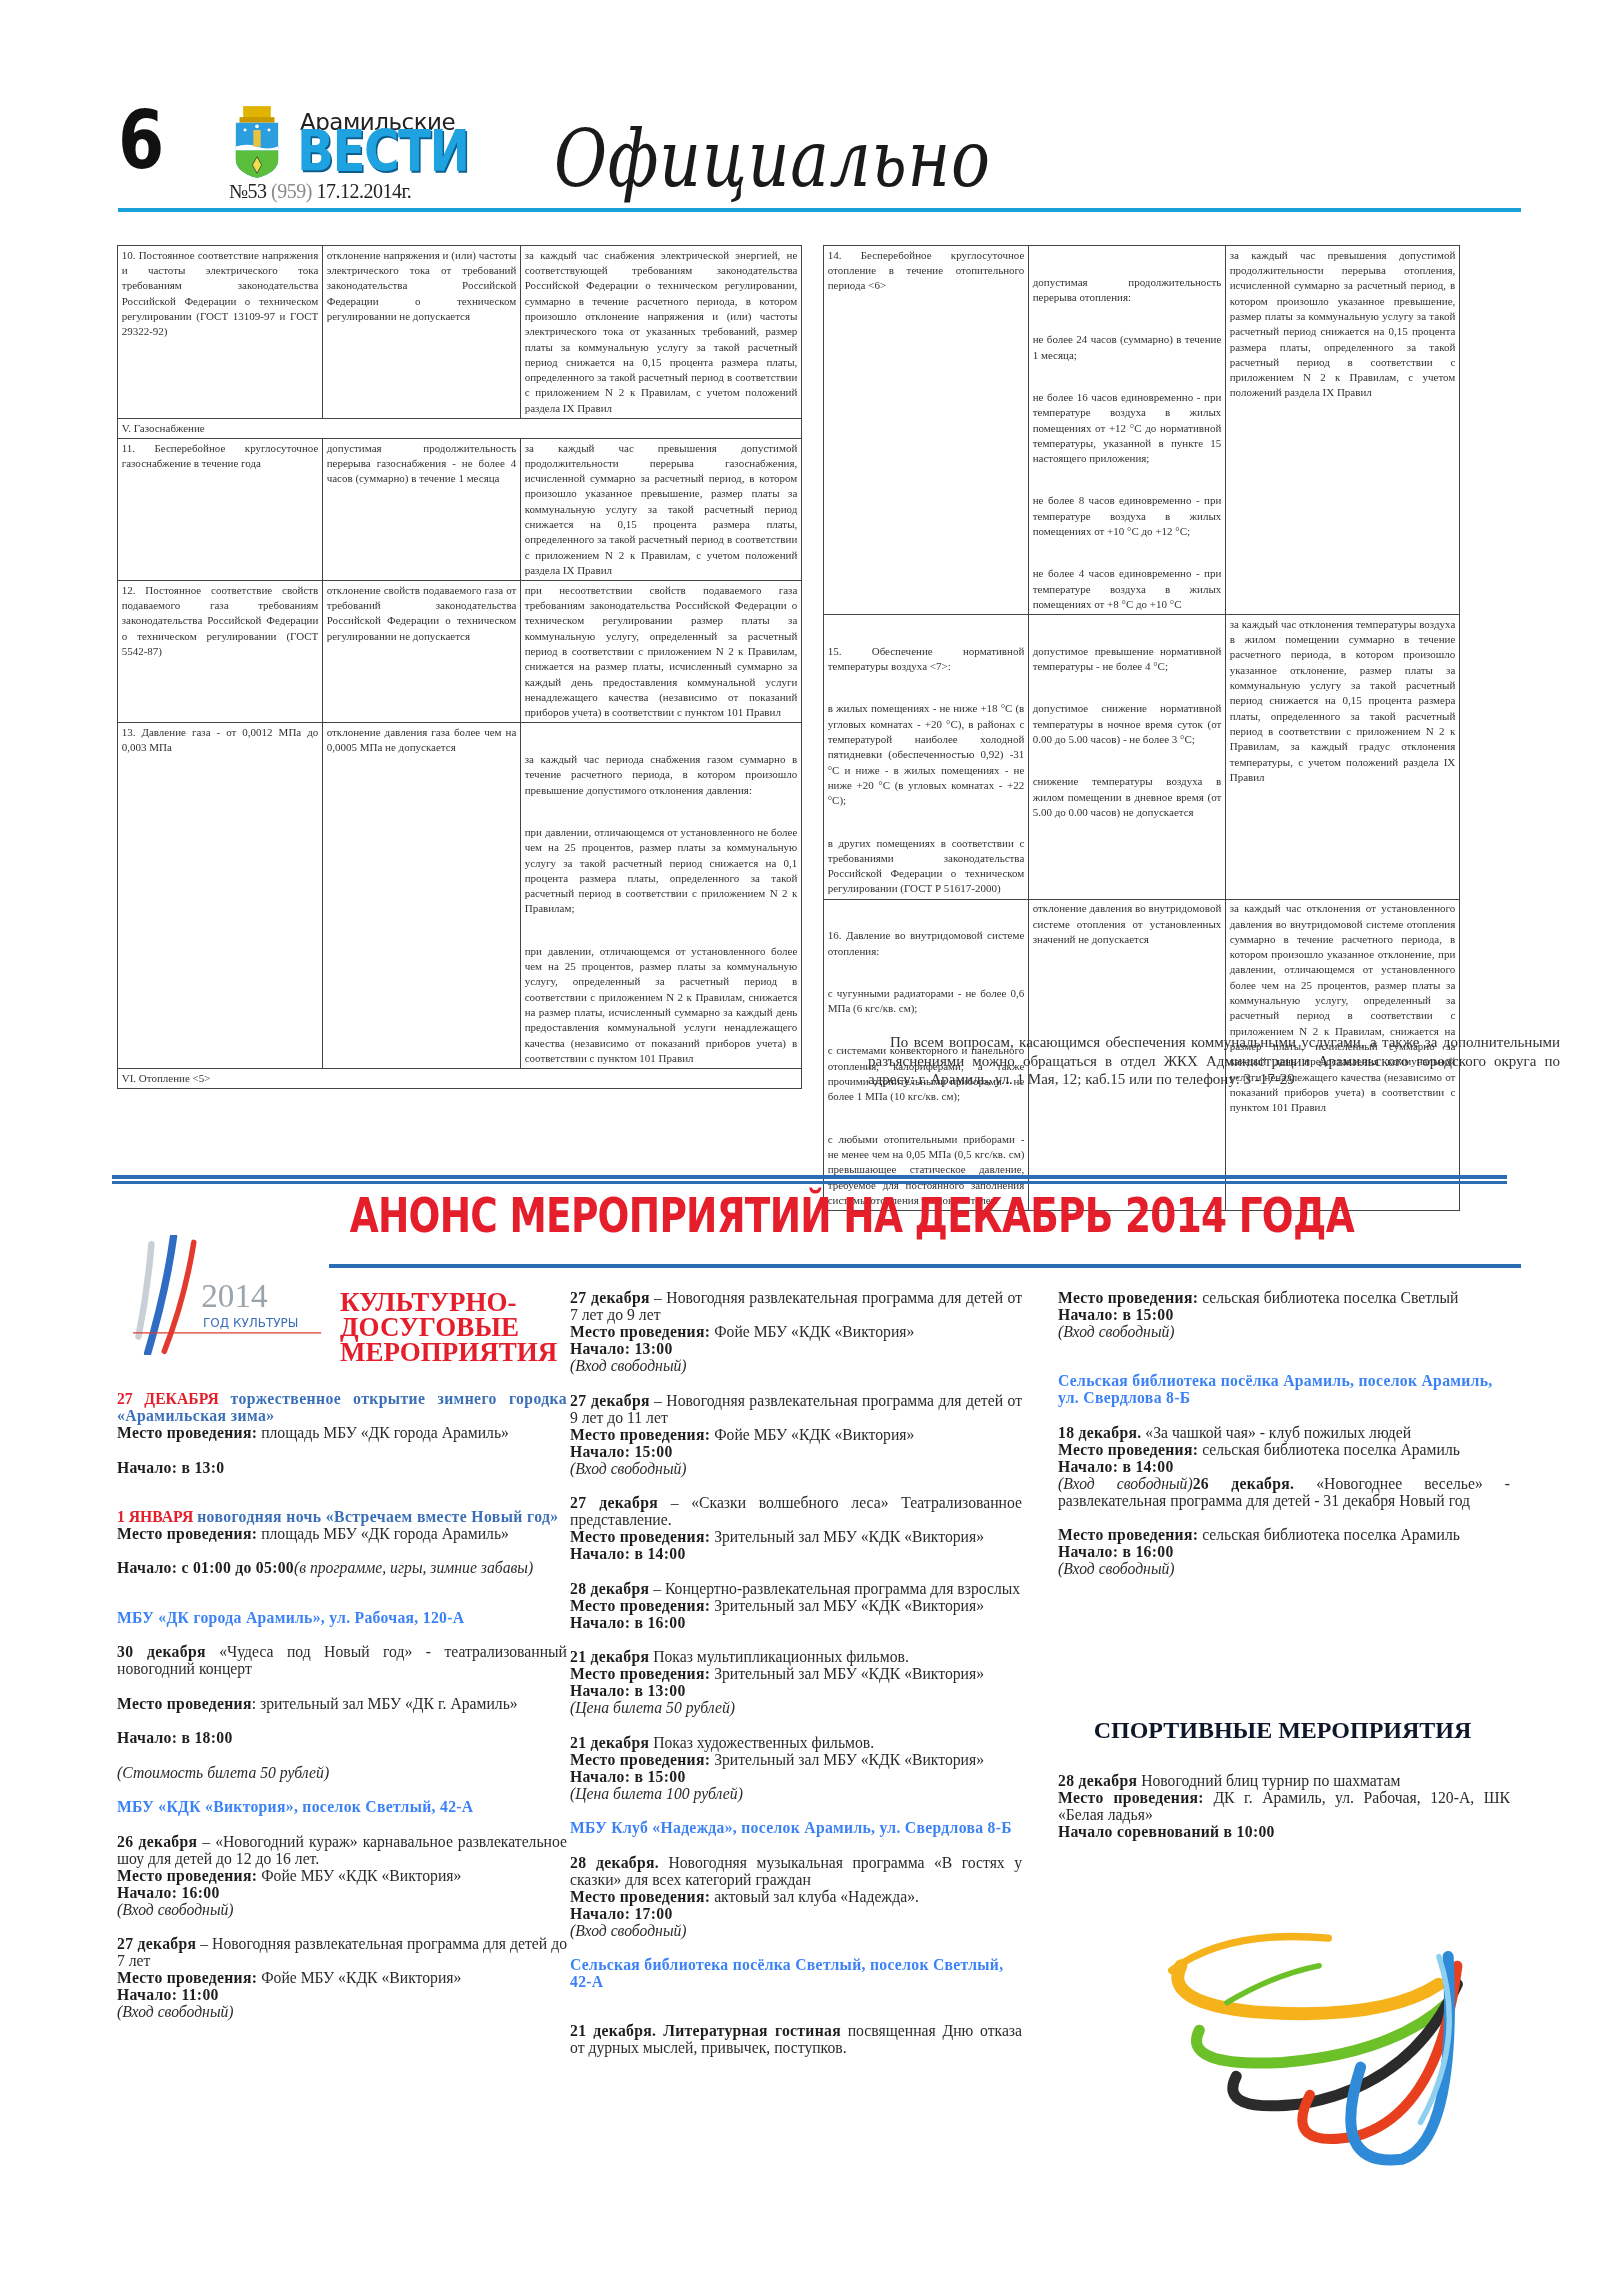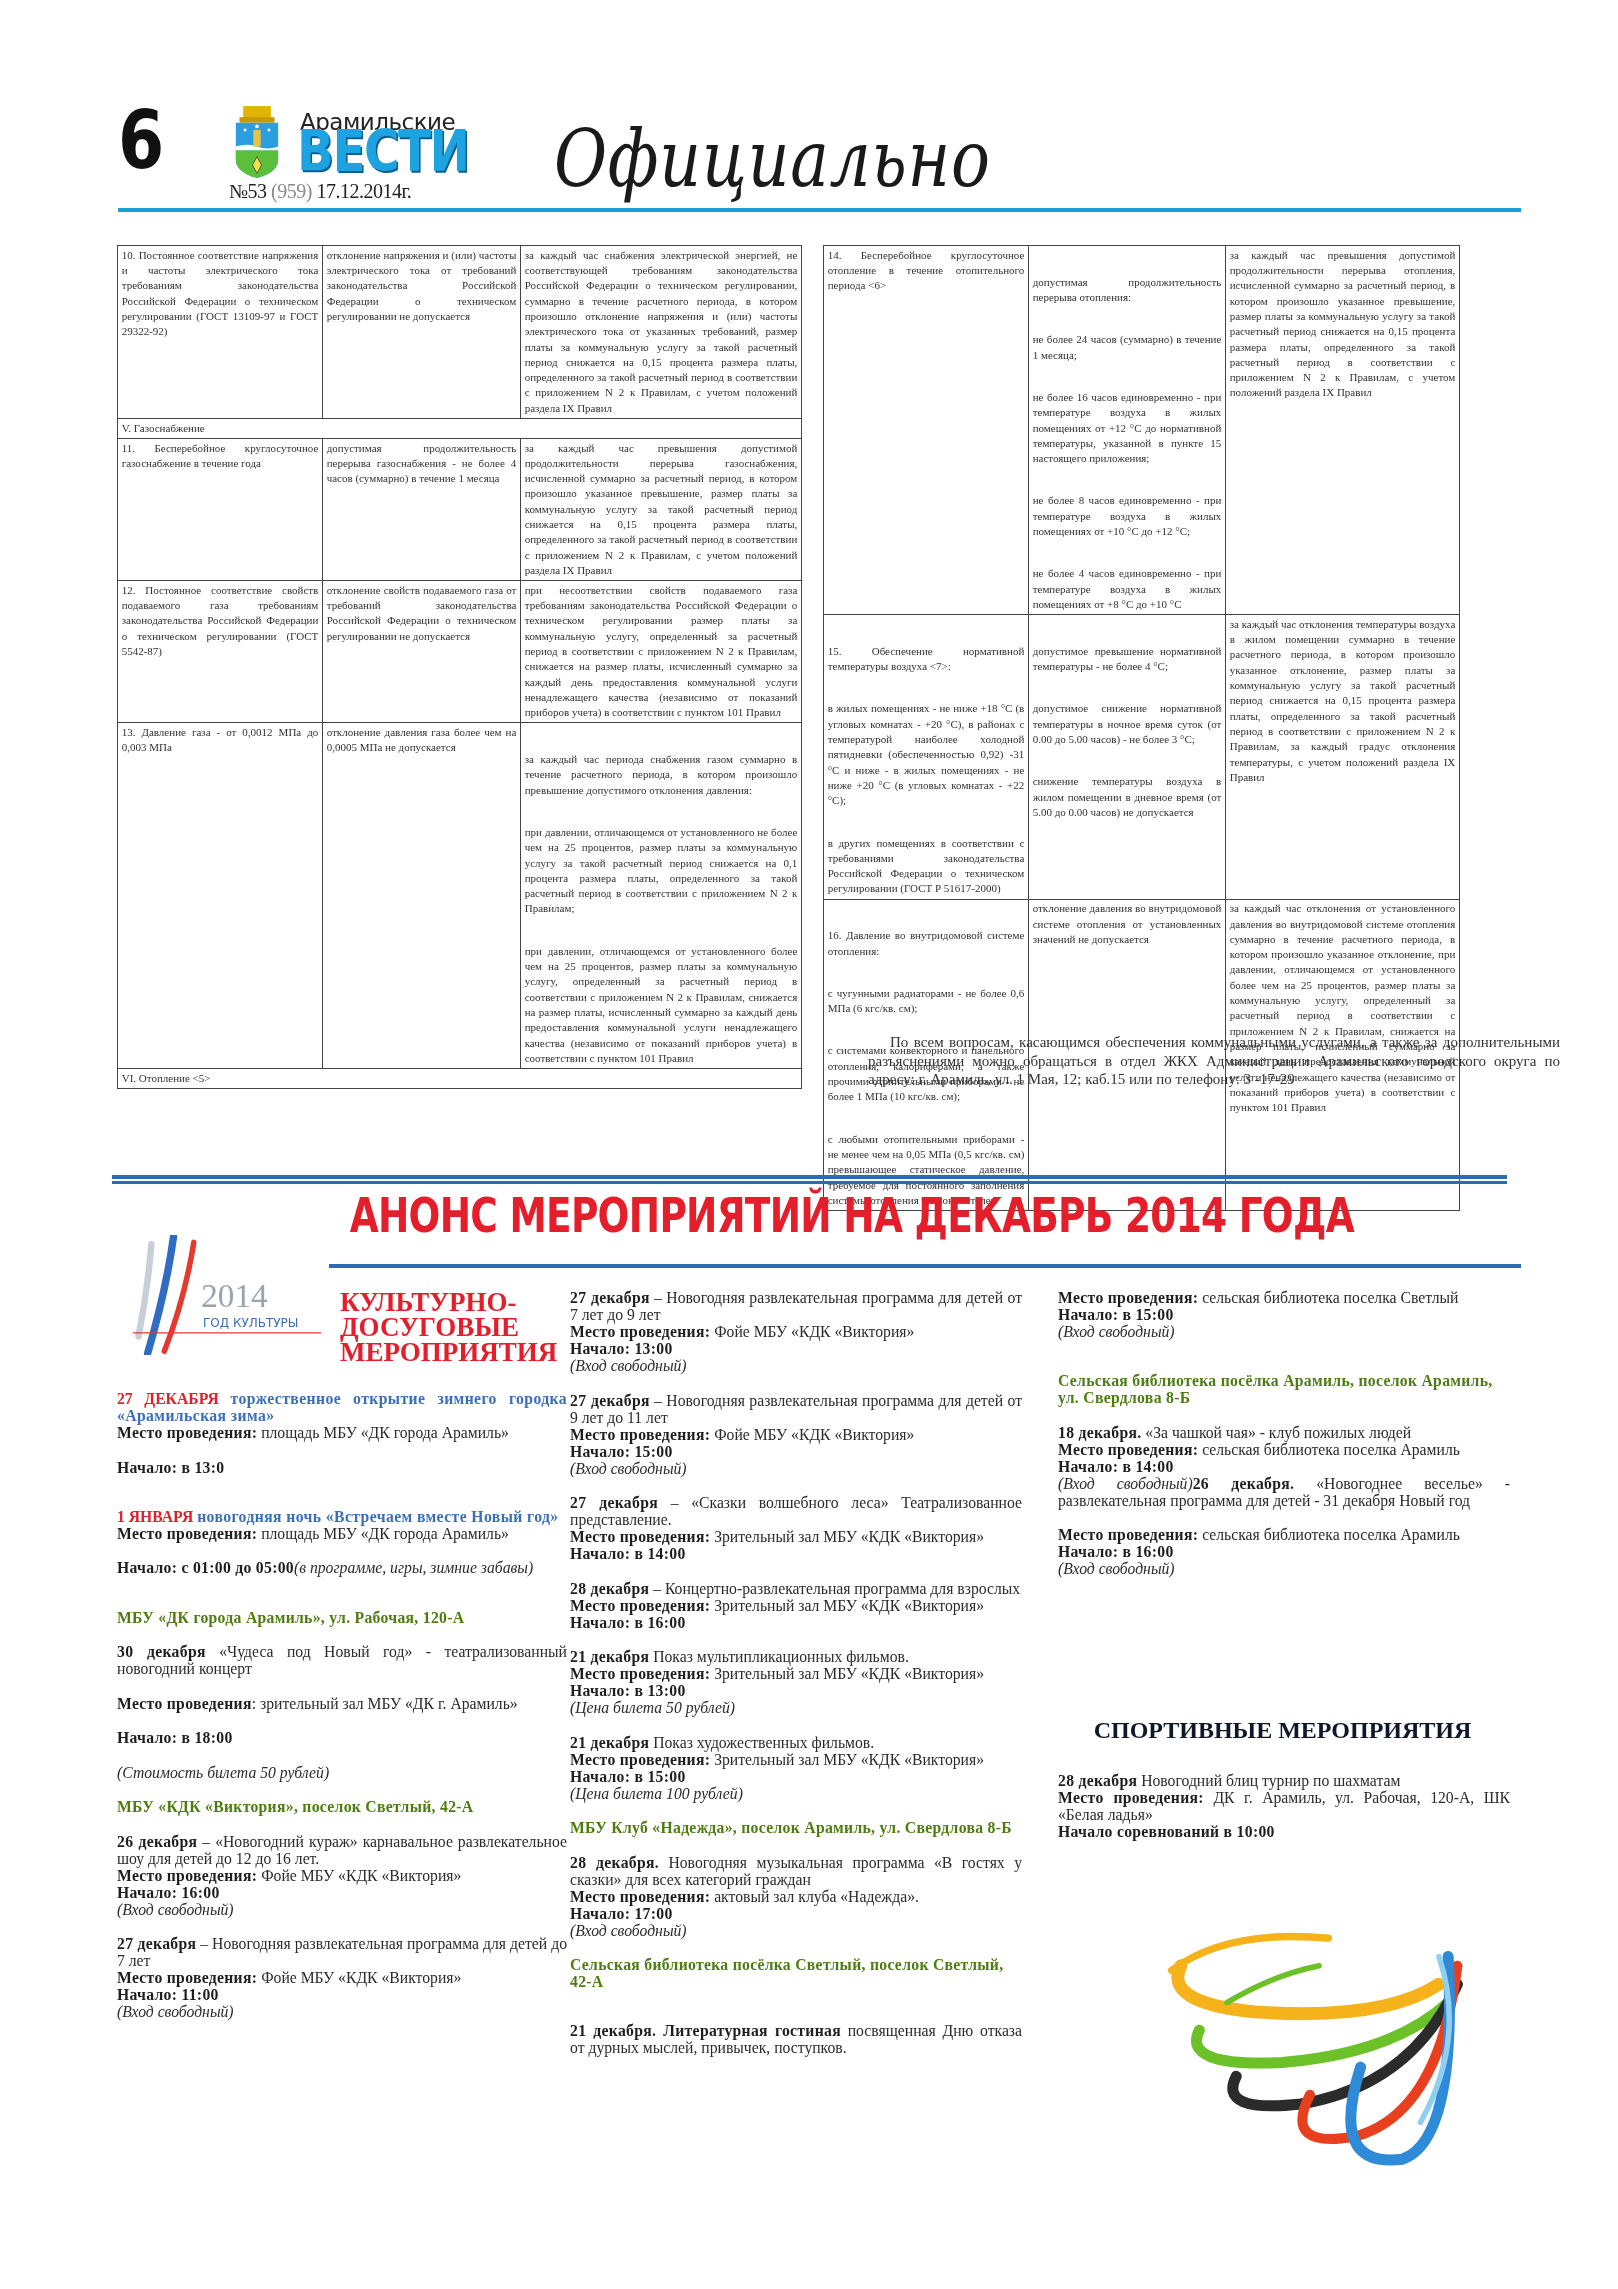--- a/index.html
+++ b/index.html
@@ -40,21 +40,21 @@
   .col { position: absolute; font-size: 15.7px; line-height: 17px; color: #2b2b2b; }
   .col-1 { left: 117px; top: 1390px; width: 450px; }
   .col-2 { left: 563px; top: 1289px; width: 452px; margin-left: 7px; }
   .col-3 { left: 1058px; top: 1289px; width: 452px; }
 
   .p { margin-bottom: 17.5px; text-align: justify; }
   .b { font-weight: bold; color: #1e1e1e; letter-spacing: 0.3px; }
   .i { font-style: italic; }
   .red { color: #e41e2b; font-weight: bold; }
   .blue { color: #3a6fb8; font-weight: bold; letter-spacing: 0.4px; }
-  .venue { color: #4d7c0f; font-weight: bold; margin-bottom: 17.5px; letter-spacing: 0.3px; }
+  .venue { color: #3b82f6; font-weight: bold; margin-bottom: 17.5px; letter-spacing: 0.3px; }
   .gap { height: 14.8px; }
 
   .sport-heading { position: absolute; left: 1061px; top: 1717px; width: 443px; text-align: center; font-family: "Liberation Serif", serif; font-weight: bold; font-size: 24px; color: #0f172a; }
   .col-sport { left: 1058px; top: 1772px; width: 452px; }
   .swirl { position: absolute; left: 1144px; top: 1901px; width: 341px; height: 277px; }
 </style>
 </head>
 <body>
 
 <div class="page-num">6</div>

